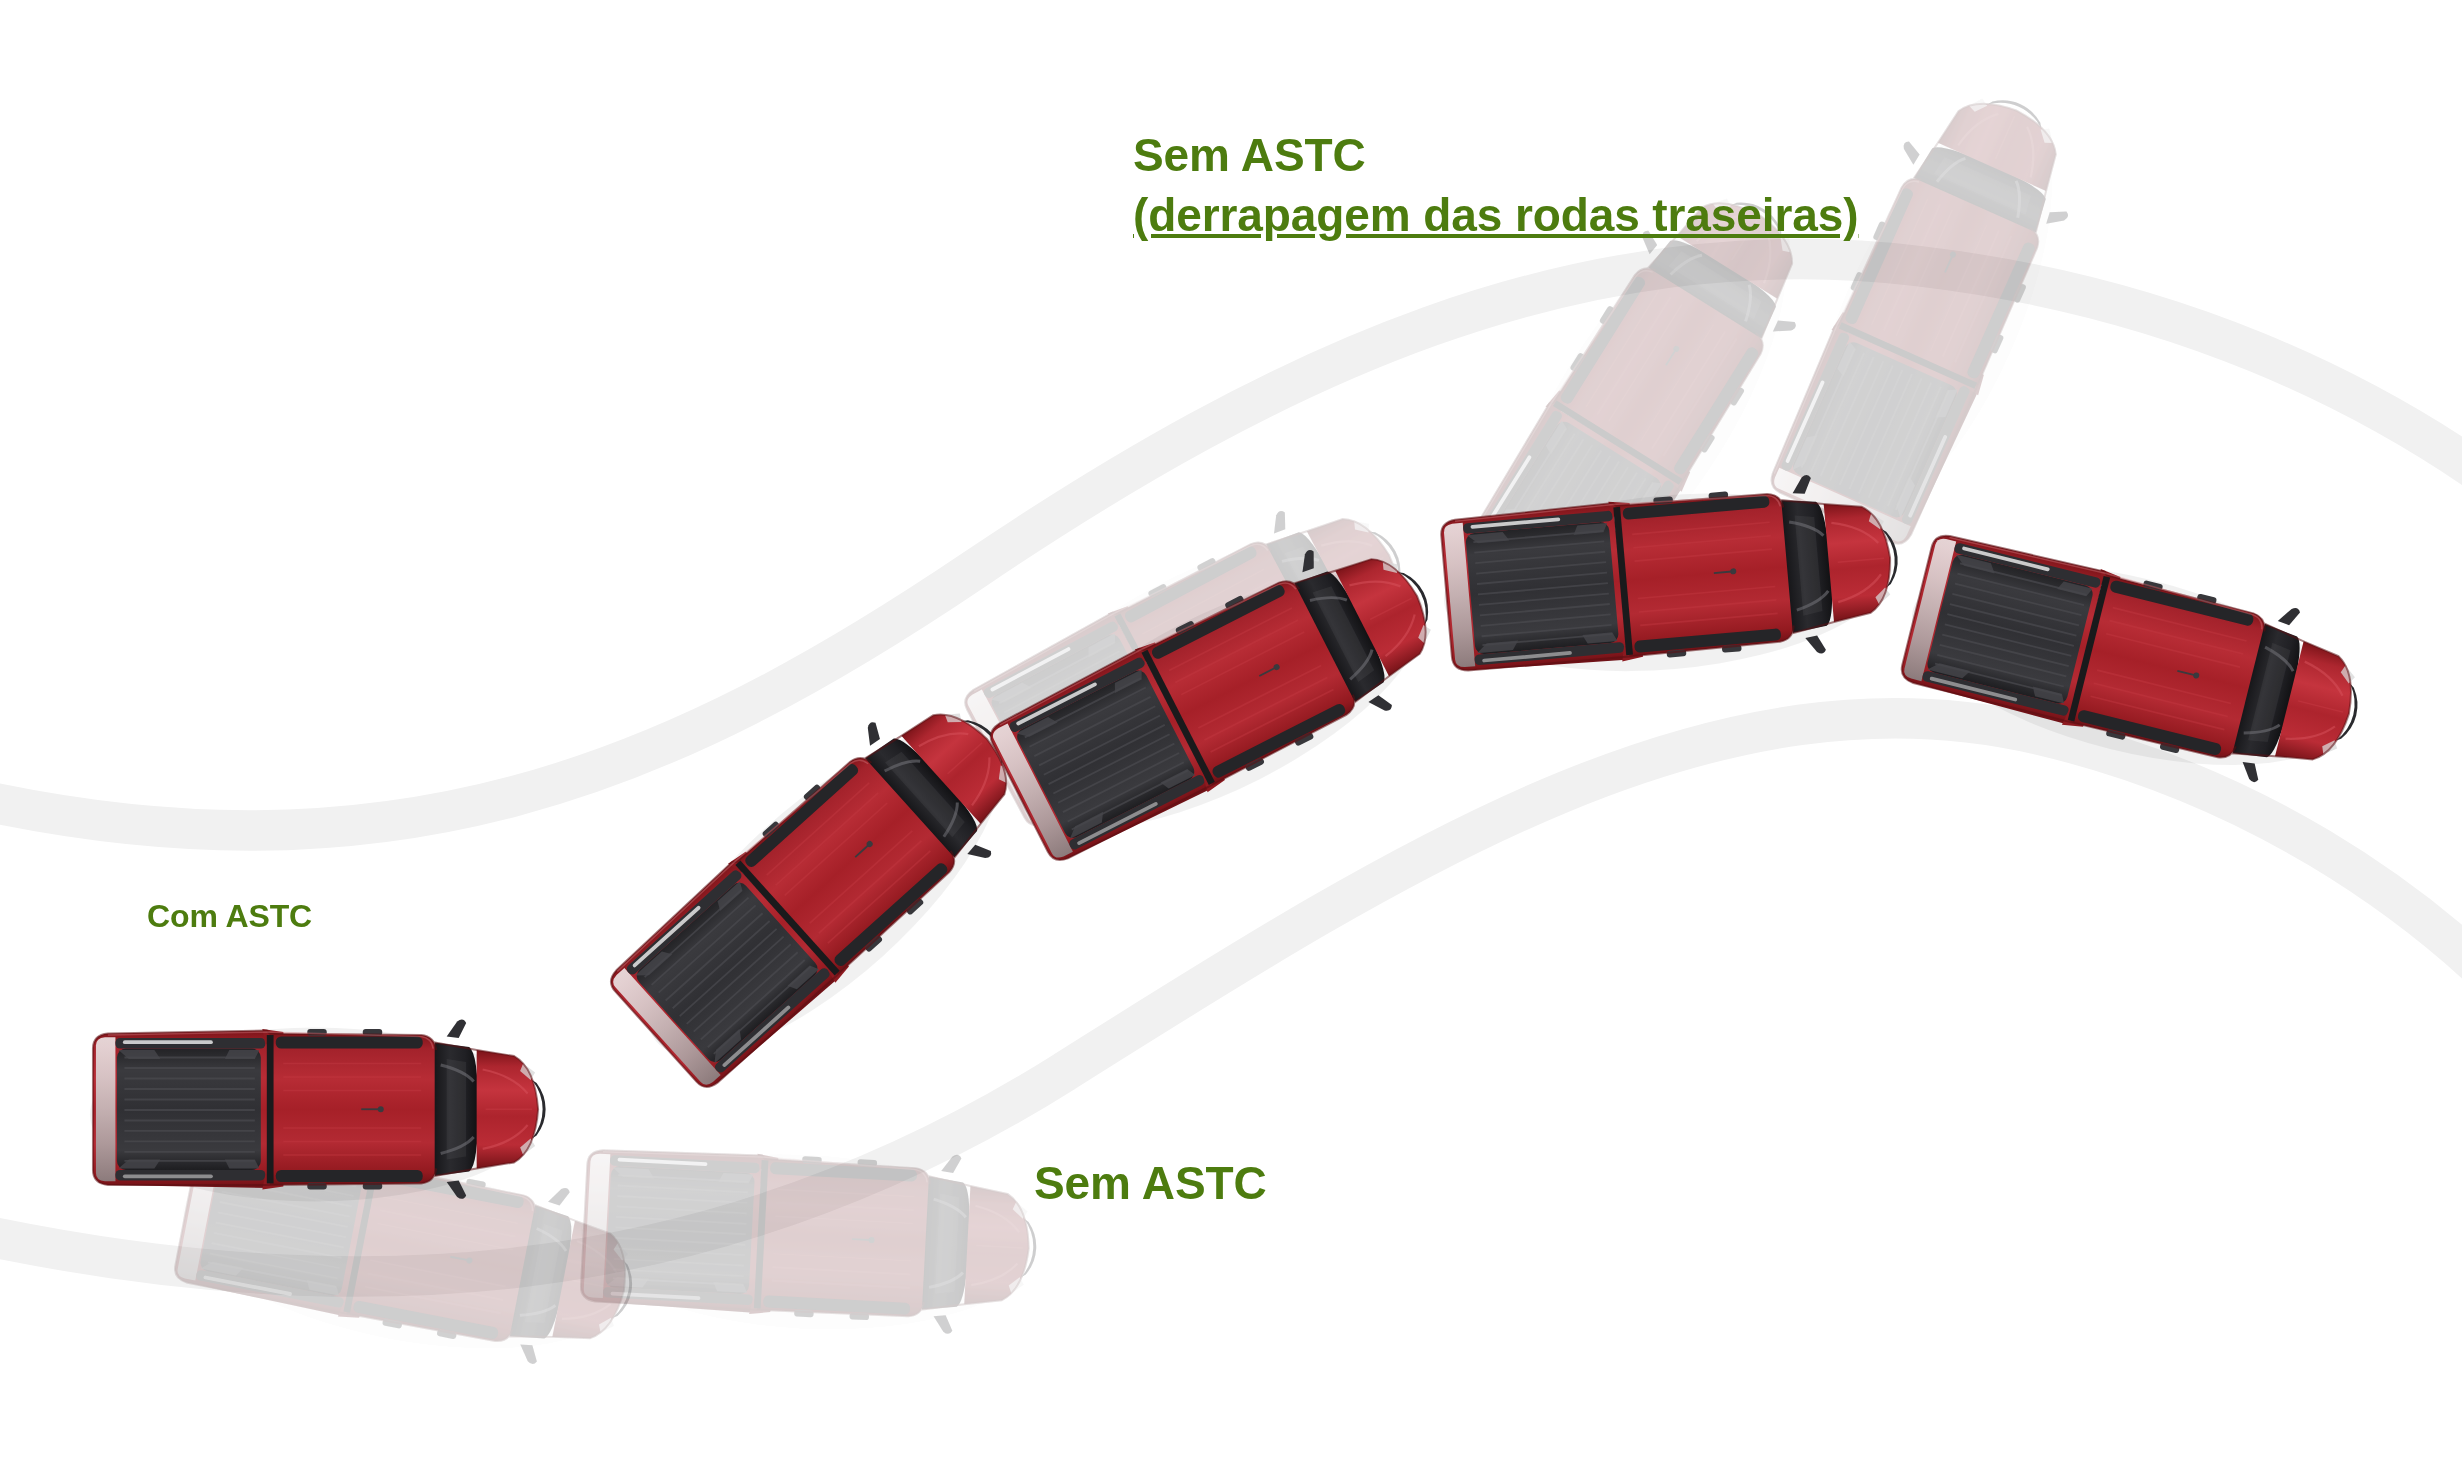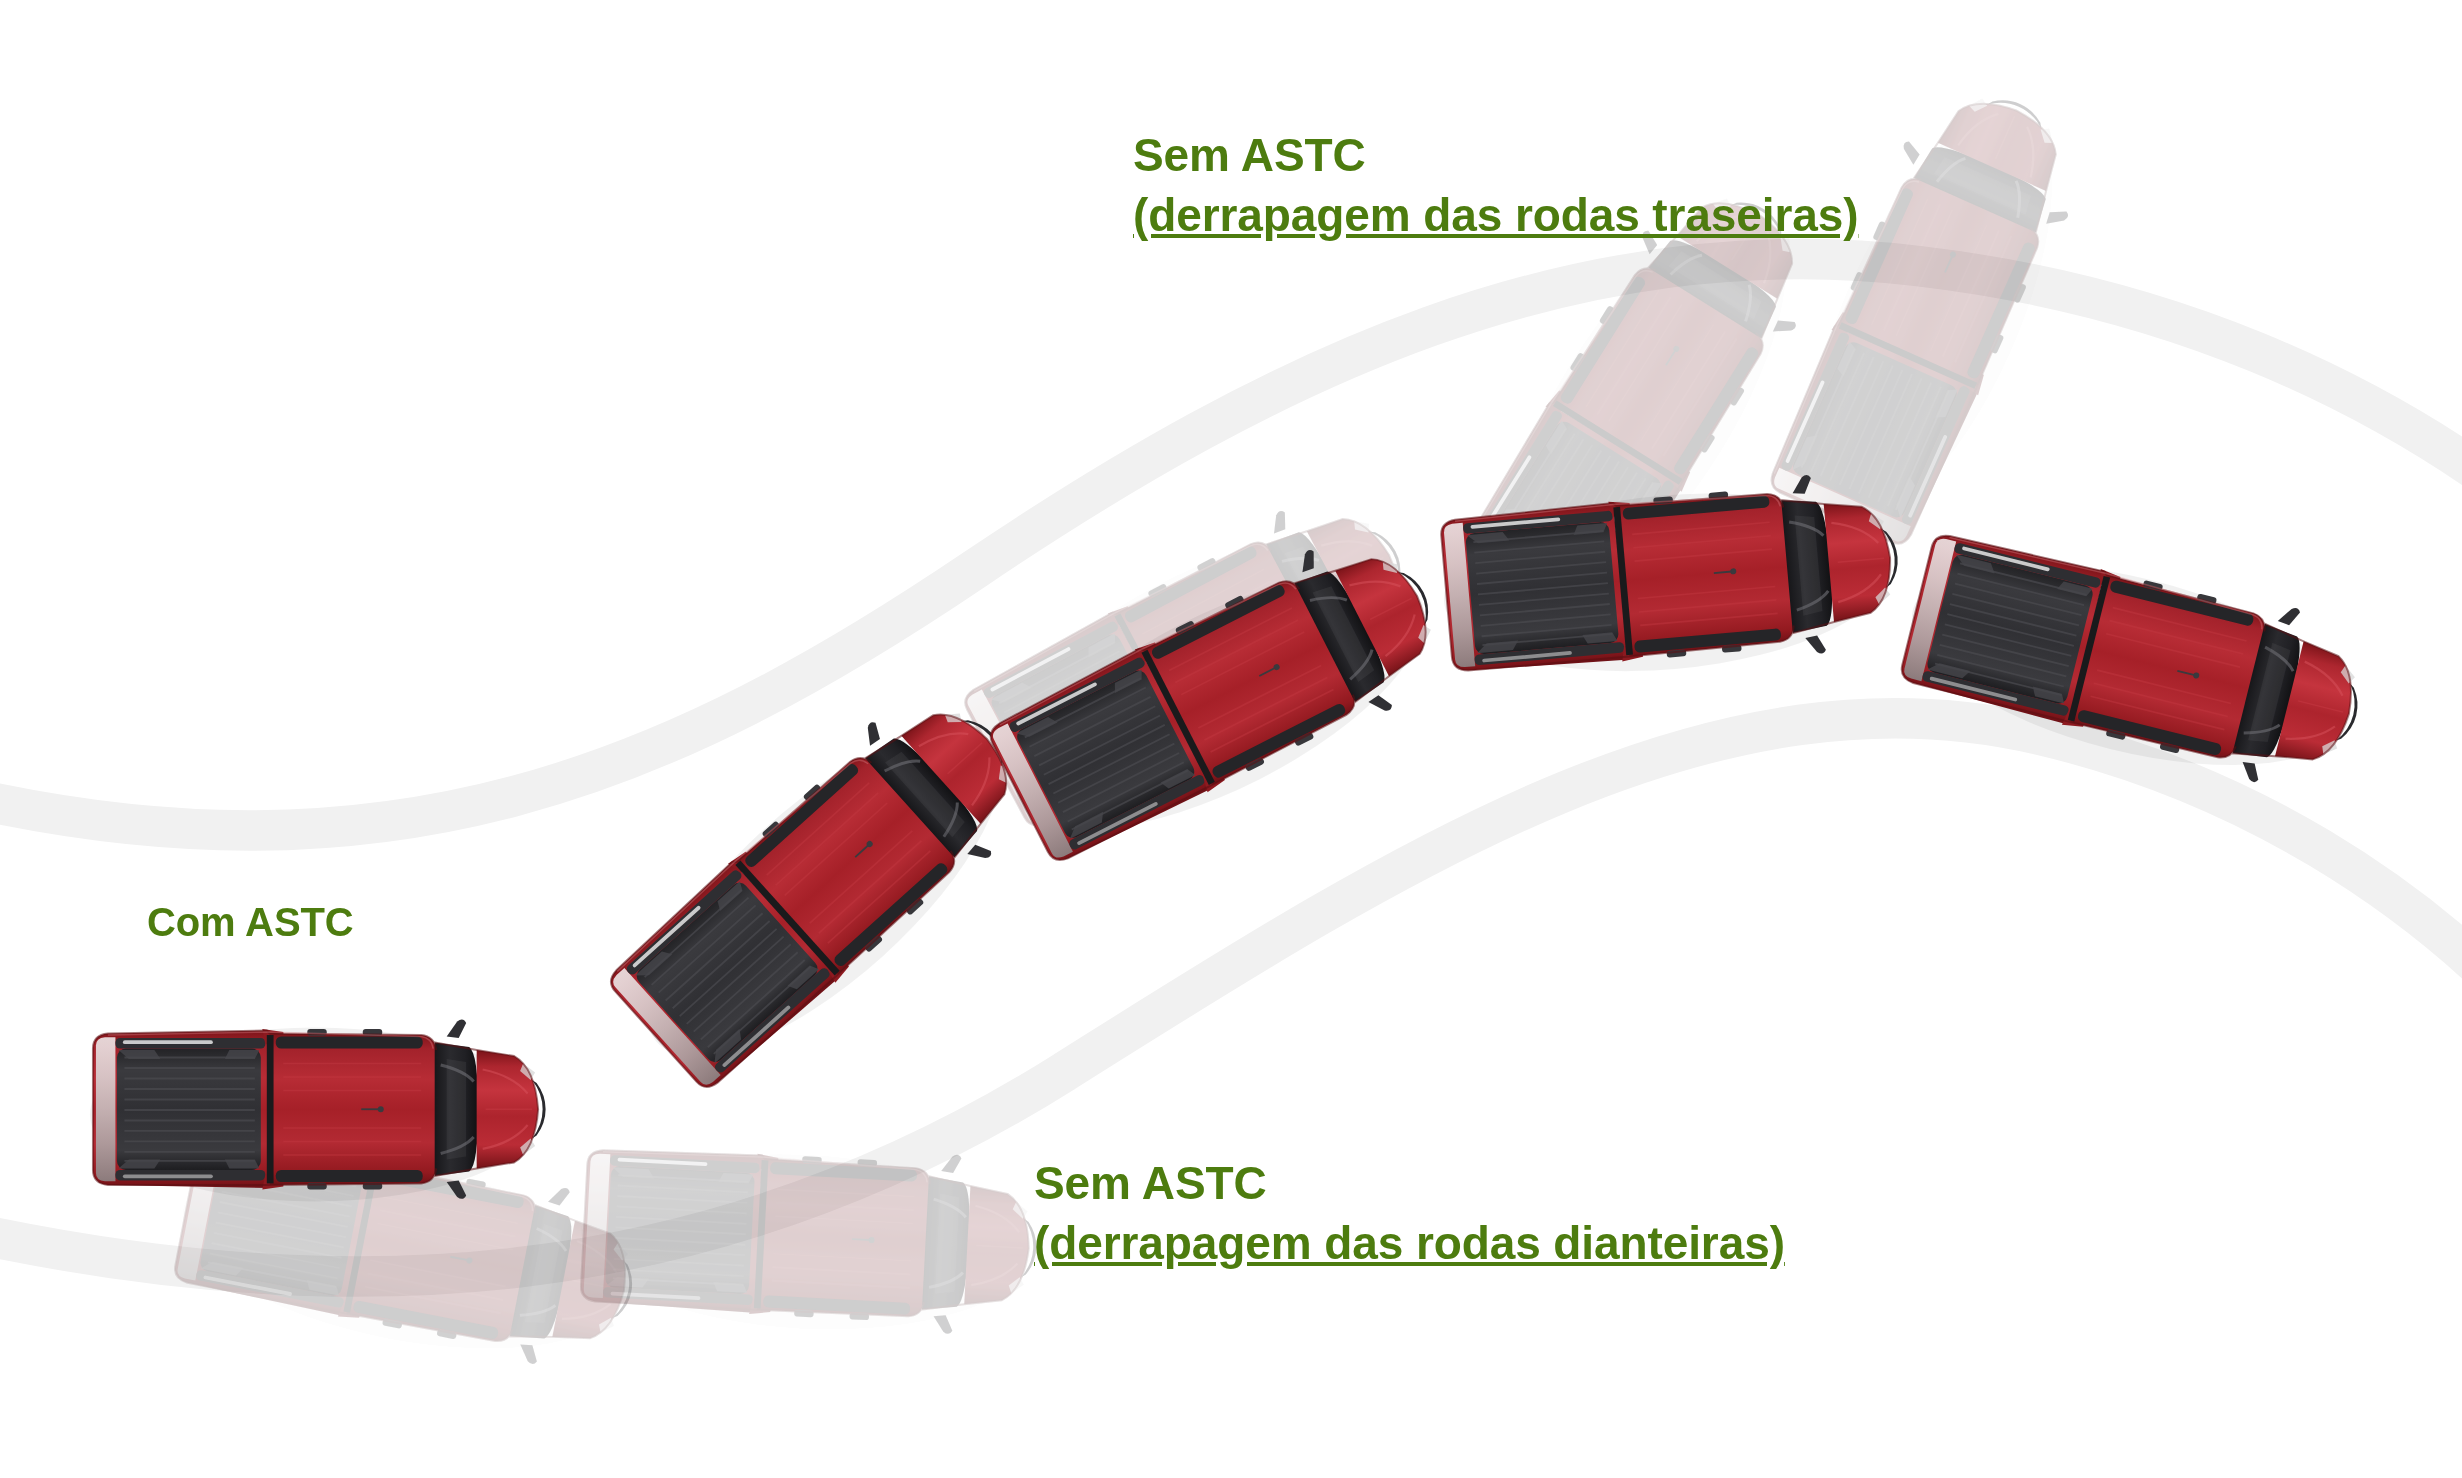--- a/index.html
+++ b/index.html
@@ -3,21 +3,21 @@
 <meta charset="utf-8">
 <style>
   html,body{margin:0;padding:0;background:#ffffff;}
   body{width:2462px;height:1478px;overflow:hidden;
        font-family:"Liberation Sans","DejaVu Sans",sans-serif;}
   #stage{position:relative;width:2462px;height:1478px;background:#ffffff;}
   #scene{position:absolute;inset:0;width:2462px;height:1478px;}
   .lbl{position:absolute;color:#4d7c0f;font-weight:600;letter-spacing:-0.1px;
        white-space:nowrap;line-height:1.30;}
   .lbl .l2{display:block;text-decoration:underline;}
-  #label-com{left:147px;top:896px;font-size:40px;}
+  #label-com{left:147px;top:896px;font-size:32px;}
   #label-rear{left:1133px;top:126px;font-size:46px;}
   #label-front{left:1034px;top:1154px;font-size:46px;}
 </style>
 </head>
 <body>
 
 <div id="stage">
 
   <svg id="scene" viewBox="0 0 3285 1972" xmlns="http://www.w3.org/2000/svg">
     <defs>
@@ -201,17 +201,16 @@
     <span>Com ASTC</span>
   </div>
 
   <div class="lbl" id="label-rear">
     <span>Sem ASTC</span>
     <span class="l2">(derrapagem das rodas traseiras)</span>
   </div>
 
   <div class="lbl" id="label-front">
     <span>Sem ASTC</span>
-    <span class="l2">(derrapagem das rodas dianteiras)</span>
   </div>
 
 </div>
 
 
 </body></html>

